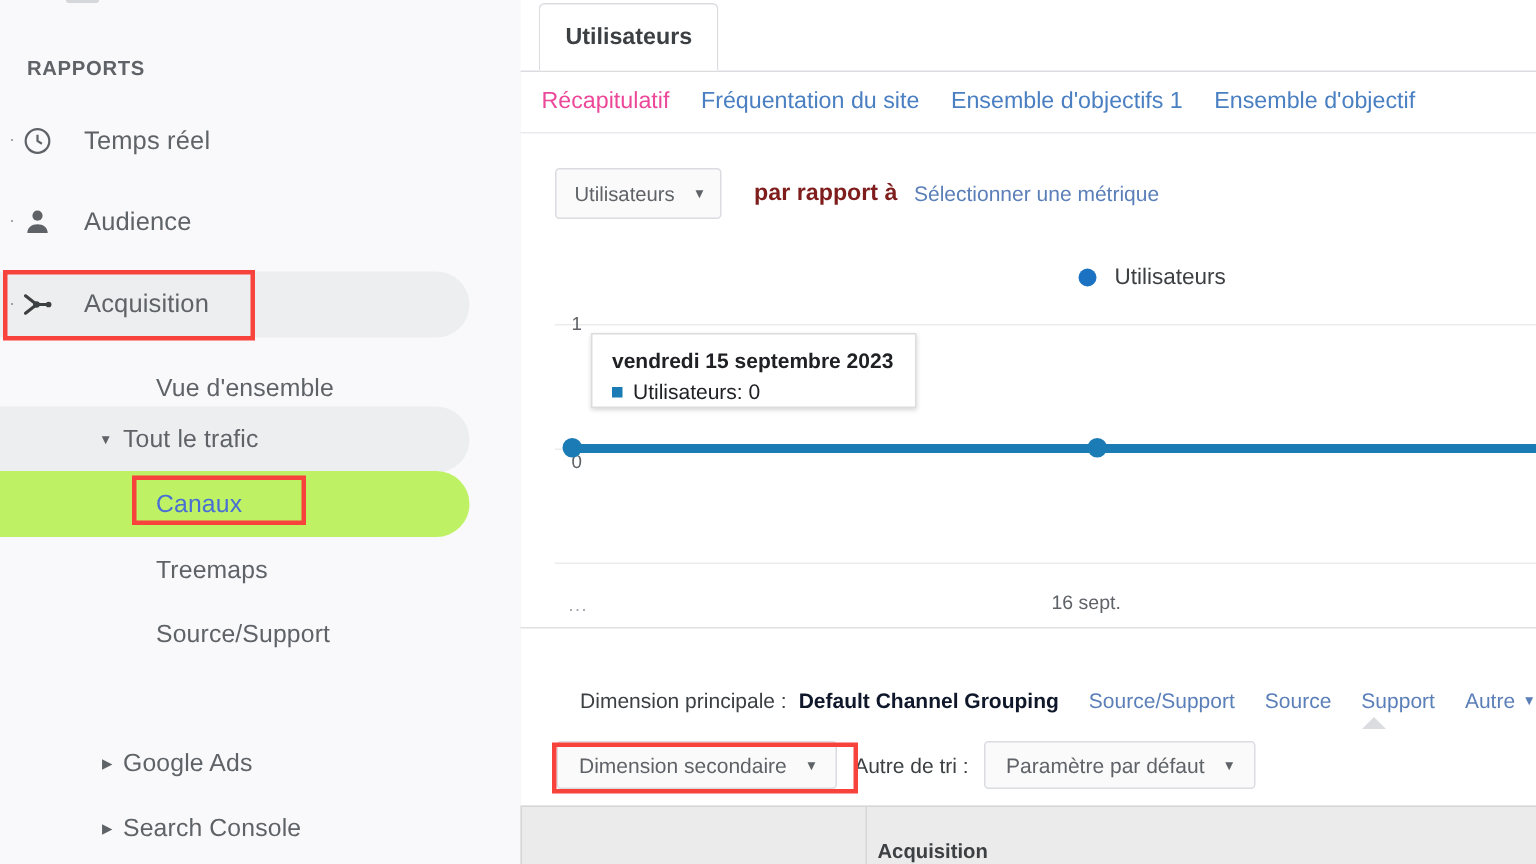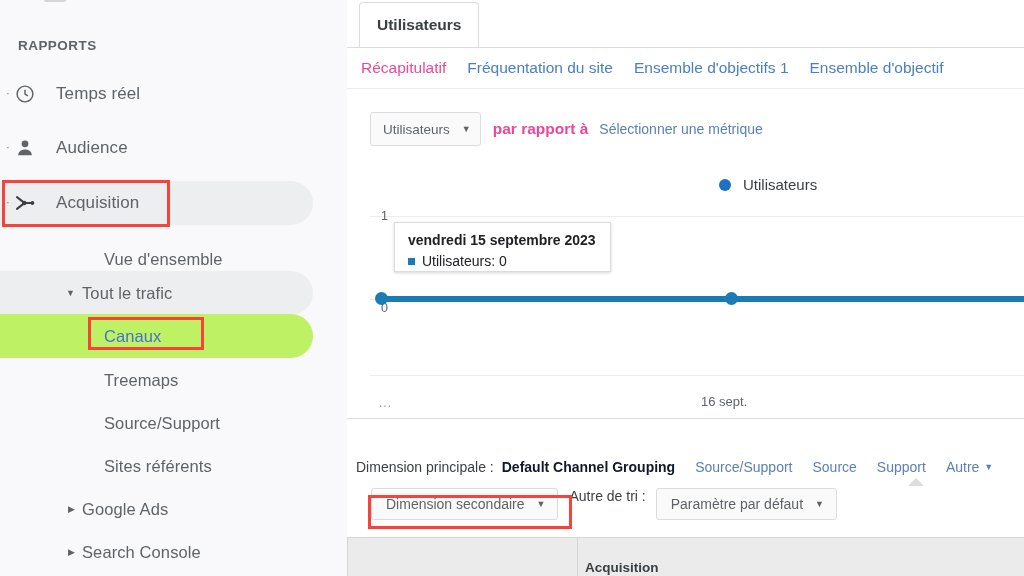--- a/index.html
+++ b/index.html
@@ -101,21 +101,21 @@
   }
   .select-box {
     margin-left: 23px; height: 34px; min-width: 108px;
     border: 1px solid #dadce0; border-radius: 3px; background: #fafafa;
     display: flex; align-items: center; justify-content: space-between;
     padding: 0 9px 0 12px; box-sizing: border-box;
     font-size: 13.5px; color: #5f6368;
   }
   .caret-d { margin-left: 12px; font-size: 9px; color: #5f6368; }
   .cmp-text {
-    margin-left: 12px; font-size: 15.5px; color: #ec4899; font-weight: 700;
+    margin-left: 22px; font-size: 15.5px; color: #7f1d1d; font-weight: 700;
   }
   .cmp-link { margin-left: 11px; font-size: 14px; color: #5b7fb8; }
 
   .legend {
     position: absolute; left: 372px; top: 176px;
     display: flex; align-items: center;
   }
   .legend-dot {
     width: 12px; height: 12px; border-radius: 50%; background: #1b72c2;
   }
@@ -145,35 +145,35 @@
   .xaxis {
     position: absolute; left: 0; top: 192px; width: 677px; height: 26px;
     border-bottom: 1px solid #e0e0e0;
   }
   .xtick { position: absolute; font-size: 13px; color: #5f6368; }
   .xtick.dots { color: #9aa0a6; letter-spacing: 1px; font-size: 12px; }
 
   
   .dim-row {
     position: absolute; left: 0; top: 452px; width: 677px; height: 30px;
-    display: flex; align-items: center; white-space: nowrap;
+    display: flex; align-items: center; white-space: nowrap; justify-content: flex-end;
   }
   .dim-label { margin-left: 9px; font-size: 14px; color: #3c4043; }
   .dim-sel { margin-left: 8px; font-size: 14px; font-weight: 700; color: #0f172a; }
   .dim-link { margin-left: 20px; font-size: 14px; color: #5b7fb8; }
   .dim-caret { margin-left: 5px; font-size: 9px; color: #5b7fb8; }
   .dim-pointer {
     position: absolute; left: 561px; top: 478px;
     width: 0; height: 0;
     border-left: 8px solid transparent; border-right: 8px solid transparent;
     border-bottom: 8px solid #dadce0;
   }
   .ctrl-row {
     position: absolute; left: 0; top: 488px; width: 677px; height: 44px;
-    display: flex; 
+    display: flex; align-items: center;
   }
   .btn-box {
     height: 32px; border: 1px solid #dadce0; border-radius: 3px; background: #fafafa;
     display: flex; align-items: center; padding: 0 11px 0 14px; box-sizing: border-box;
     font-size: 14px; color: #5f6368;
   }
   .tri-label { margin: 0 10px 0 11px; font-size: 14px; color: #3c4043; }
 
   
   #table-head {
@@ -245,23 +245,20 @@
     </div>
 
     <div class="nav-row" style="top:358px;">
       <span class="nav-label-l2">Treemaps</span>
     </div>
 
     <div class="nav-row" style="top:401px;">
       <span class="nav-label-l2">Source/Support</span>
     </div>
 
-    <div class="nav-row" style="top:444px;">
-      <span class="nav-label-l2">Sites référents</span>
-    </div>
 
     <div class="nav-row" style="top:487px;">
       <span class="caret-sub" style="left:68px; top:18px;">▶</span>
       <span class="nav-label-l2" style="left:82px;">Google Ads</span>
     </div>
 
     <div class="nav-row" style="top:530px;">
       <span class="caret-sub" style="left:68px; top:18px;">▶</span>
       <span class="nav-label-l2" style="left:82px;">Search Console</span>
     </div>

